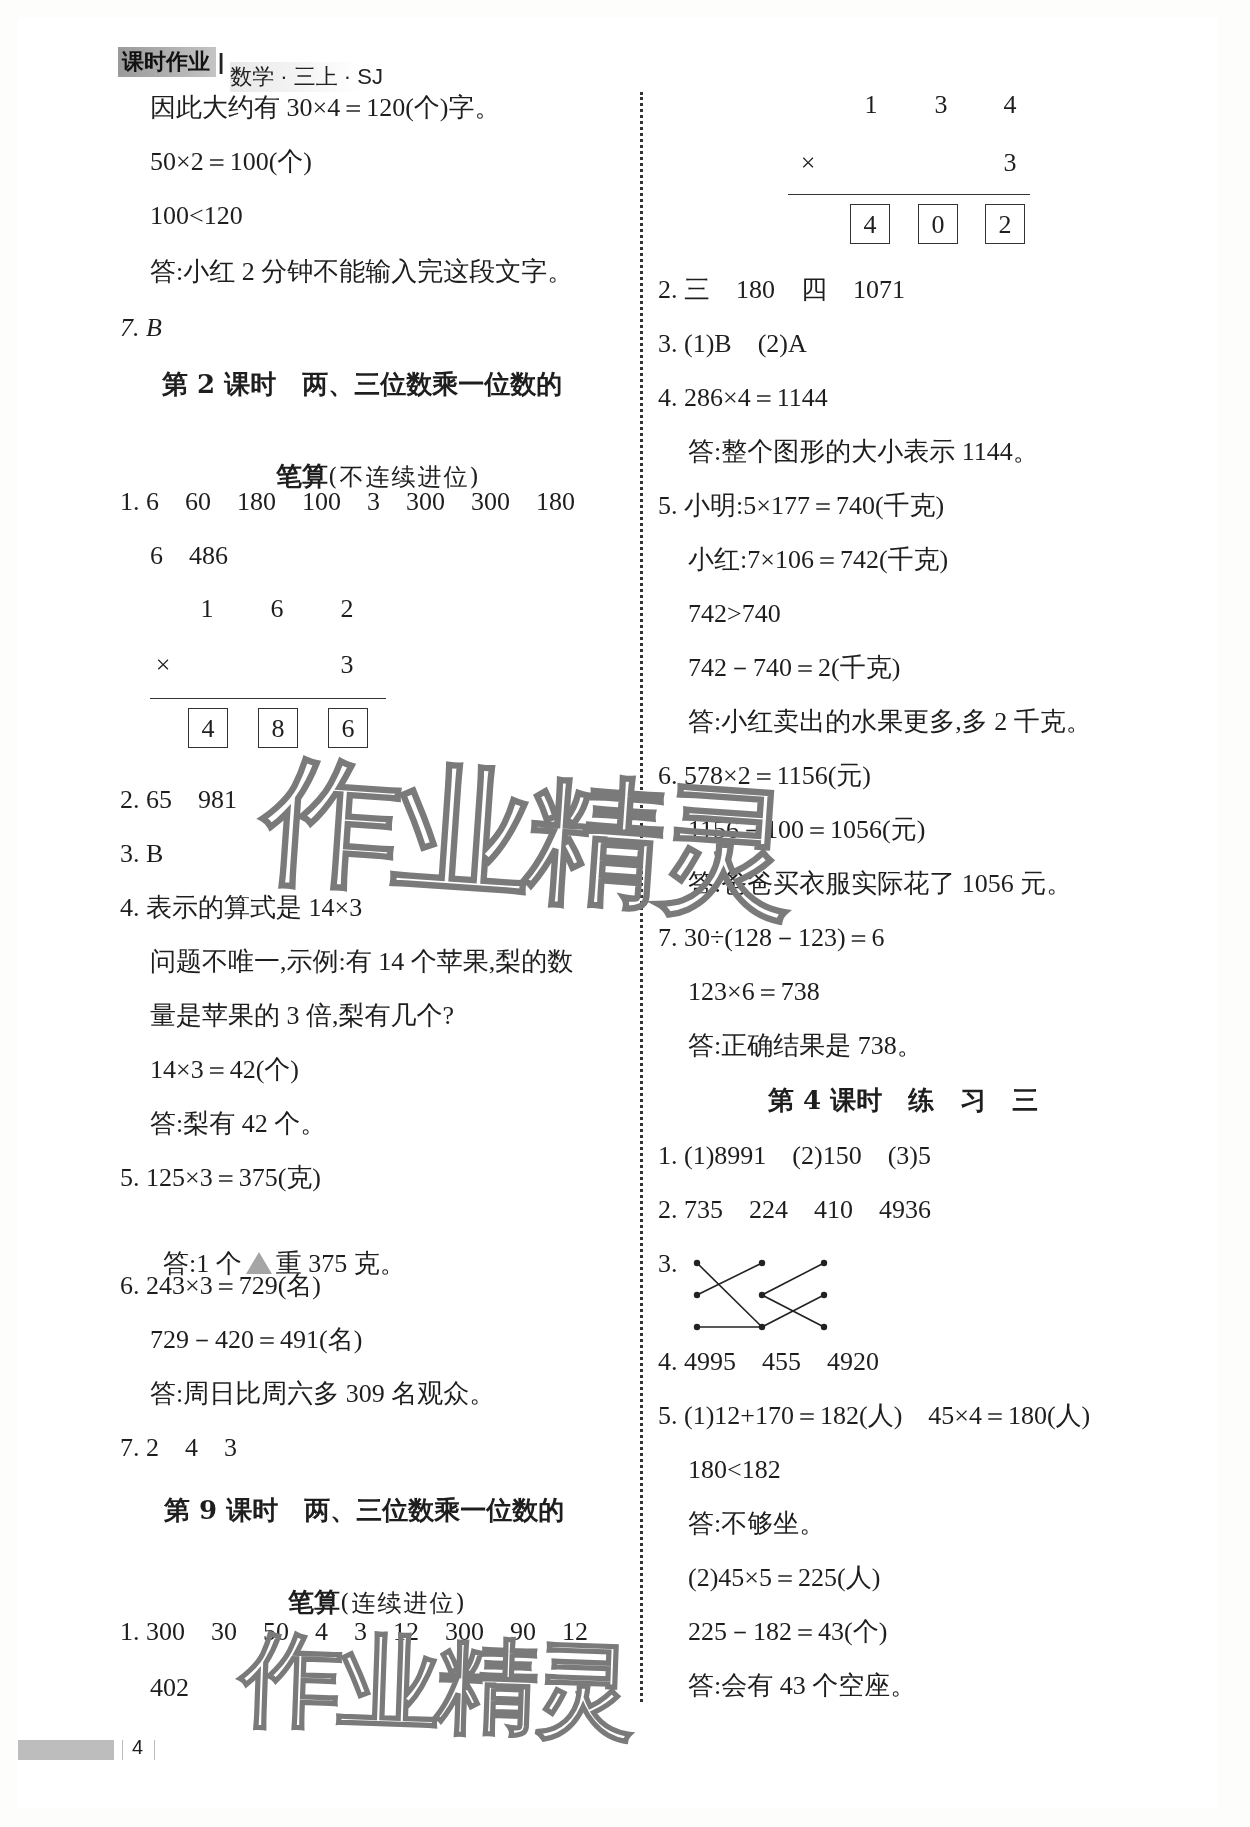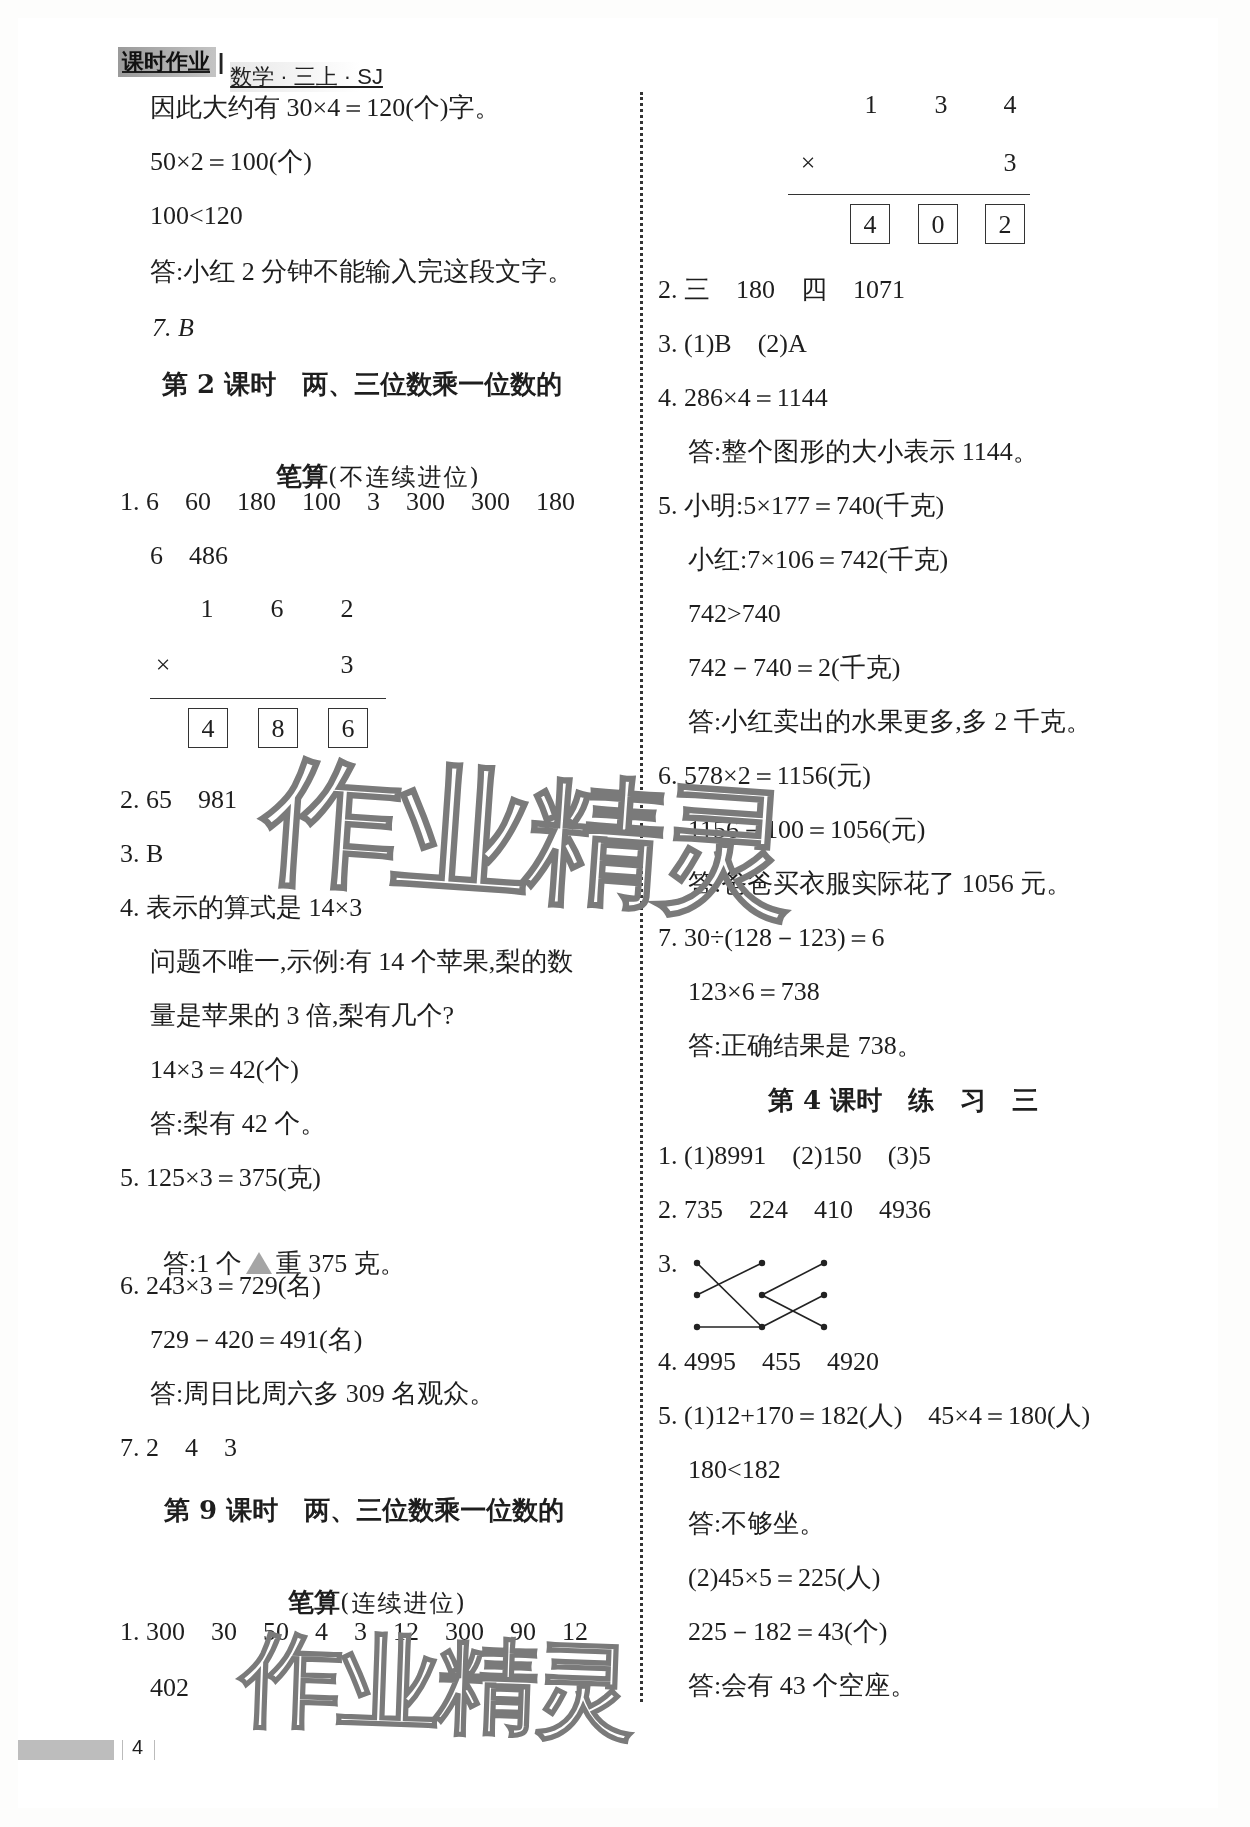--- a/index.html
+++ b/index.html
@@ -4,30 +4,30 @@
 <style>
   html, body { margin:0; padding:0; }
   body {
     width:1250px; height:1827px; position:relative; overflow:hidden;
     background:#fdfdfc;
     font-family:"Liberation Serif","DejaVu Serif",serif;
     color:#1e1e1e;
   }
   .page-edge { position:absolute; left:18px; top:18px; width:1200px; height:1790px; background:#ffffff; }
   .header { position:absolute; left:118px; top:46px; height:32px; display:flex; align-items:center;
-    font-family:"Liberation Sans","DejaVu Sans",sans-serif; font-size:22px;text-decoration:underline; }
+    font-family:"Liberation Sans","DejaVu Sans",sans-serif; font-size:22px; }
   .header .brand { background:linear-gradient(90deg,#9a9a9a,#c4c4c4); padding:0 6px 0 4px; font-weight:bold; color:#111; }
   .header .sep { font-weight:bold; margin:0 6px 0 2px; color:#222; }
   .header .rest { color:#222; background:linear-gradient(90deg,#e8e8e8,#ffffff 80%); padding-right:10px;margin-top:29px; }
   .divider { position:absolute; left:640px; top:92px; height:1610px; border-left:3px dotted #333; }
   .line { position:absolute; font-size:26px; white-space:pre; line-height:32px; }
   .title { position:absolute; font-size:26px; font-weight:bold; white-space:pre; line-height:32px;
     font-family:"DejaVu Serif","Liberation Serif",serif; }
   .title .paren { font-weight:normal; font-size:24px; letter-spacing:2px; }
-  .it { font-style:italic;margin-left:32px; }
+  .it { font-style:italic; }
   .vc { position:absolute; font-size:26px; }
   .vc .d { position:absolute; width:30px; text-align:center; }
   .vc .rule { position:absolute; border-top:1.5px solid #333; }
   .vc .box { position:absolute; width:40px; height:40px; border:1.5px solid #333; text-align:center; line-height:40px; box-sizing:border-box; }
   .tri { display:inline-block; width:0; height:0; border-left:13px solid transparent; border-right:13px solid transparent; border-bottom:22px solid #a5a5a5; vertical-align:-2px; margin:0 4px; }
   .footer-bar { position:absolute; left:18px; top:1740px; width:96px; height:20px; background:#bdbdbd; }
   .footer-sep1 { position:absolute; left:122px; top:1740px; height:20px; border-left:1px solid #bbb; }
   .footer-num { position:absolute; left:132px; top:1736px; font-size:20px; font-family:"Liberation Sans","DejaVu Sans",sans-serif; }
   .footer-sep2 { position:absolute; left:154px; top:1740px; height:20px; border-left:1px solid #bbb; }
   .watermark { position:absolute; font-family:"DejaVu Sans","Liberation Sans",sans-serif; font-weight:bold;

